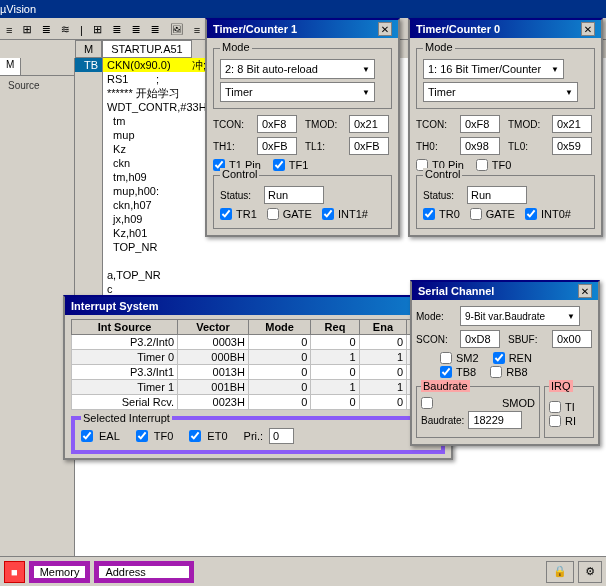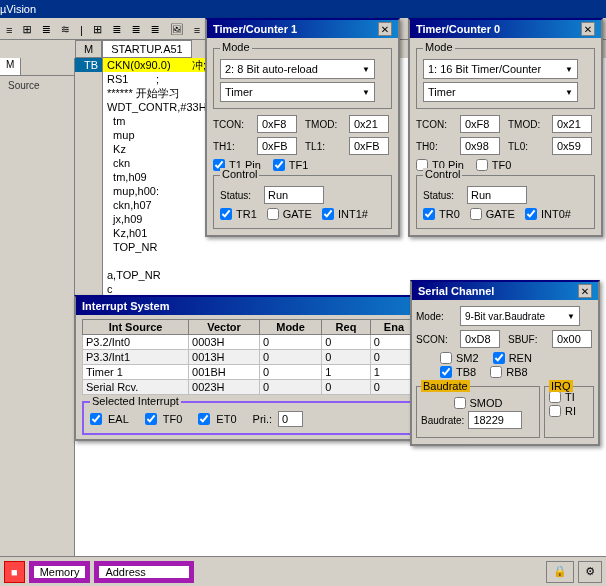--- a/index.html
+++ b/index.html
@@ -200,21 +200,21 @@
     
     .timer1-win {
       top: 18px; left: 205px;
       width: 195px;
     }
     .timer0-win {
       top: 18px; left: 408px;
       width: 195px;
     }
     .interrupt-win {
-      top: 295px; left: 74px;
+      top: 295px; left: 63px;
       width: 390px;
     }
     .serial-win {
       top: 280px; left: 410px;
       width: 190px;
     }
 
     
     .int-table {
       width: 100%;
@@ -223,44 +223,44 @@
     }
     .int-table th {
       background: #d4d0c8;
       border: 1px solid #808080;
       padding: 1px 3px;
       text-align: center;
     }
     .int-table td {
       border: 1px solid #c0c0c0;
       padding: 1px 3px;
-      text-align: left;
+      text-align: right;
       background: white;
     }
     .int-table tr:nth-child(even) td { background: #f0f0f0; }
 
     
     .sel-interrupt {
-      border: 2px solid #8b5cf6;
+      border: 4px solid #8b5cf6;
       padding: 4px;
       margin-top: 4px;
       position: relative;
     }
     .sel-label {
       position: absolute;
       top: -8px; left: 6px;
       background: #d4d0c8;
       padding: 0 2px;
     }
 
     
     .serial-body { padding: 6px 4px; }
     .baudrate-section { border: 1px solid #808080; padding: 4px; margin-top: 4px; position: relative; }
     .irq-section { border: 1px solid #808080; padding: 4px; margin-top: 4px; position: relative; }
-    .section-label { position: absolute; top: -7px; left: 4px; background: #eab308; padding: 0 2px; }
+    .section-label { position: absolute; top: -7px; left: 4px; background: #fca5a5; padding: 0 2px; }
 
     
     .left-panel {
       position: absolute;
       top: 58px; left: 0;
       width: 75px;
       bottom: 30px;
       background: #d4d0c8;
       border-right: 1px solid #808080;
     }
@@ -494,21 +494,21 @@
 
 <div class="float-window timer0-win">
   <div class="float-title">
     <span>Timer/Counter 0</span>
     <button class="float-close">✕</button>
   </div>
   <div class="float-body">
     <div class="group-box">
       <span class="group-label">Mode</span>
       <div style="margin-top:4px;">
-        <div class="dropdown" style="width:155px; margin-bottom:3px;">
+        <div class="dropdown" style="width:141px; margin-bottom:3px;">
           <span>1: 16 Bit Timer/Counter</span>
           <span class="dropdown-arrow">▼</span>
         </div>
         <div class="dropdown" style="width:155px;">
           <span>Timer</span>
           <span class="dropdown-arrow">▼</span>
         </div>
       </div>
     </div>
     <div class="field-row" style="margin-top:6px;">
@@ -567,20 +567,28 @@
       <tbody>
         <tr class="table-row">
           <td>P3.2/Int0</td>
           <td>0003H</td>
           <td>0</td>
           <td>0</td>
           <td>0</td>
           <td>0</td>
         </tr>
         <tr class="table-row">
+          <td>Timer 0</td>
+          <td>000BH</td>
+          <td>0</td>
+          <td>1</td>
+          <td>1</td>
+          <td>0</td>
+        </tr>
+        <tr class="table-row">
           <td>P3.3/Int1</td>
           <td>0013H</td>
           <td>0</td>
           <td>0</td>
           <td>0</td>
           <td>0</td>
         </tr>
         <tr class="table-row">
           <td>Timer 1</td>
           <td>001BH</td>
@@ -644,32 +652,32 @@
     <div class="checkbox-row" style="margin-top:2px;">
       <span style="min-width:20px;"></span>
       <input type="checkbox" id="tb8" checked="" style="">
       <label for="tb8">TB8</label>
       <input type="checkbox" id="rb8" style="margin-left: 10px;">
       <label for="rb8">RB8</label>
     </div>
     <div style="display:flex; gap:4px; margin-top:4px;">
       <div class="baudrate-section" style="flex:1;">
         <span class="section-label">Baudrate</span>
-        <div class="checkbox-row" style="margin-top:6px; justify-content:center;">
+        <div class="checkbox-row" style="margin-top:6px; justify-content:space-between;">
           <input type="checkbox" id="smod" style="">
           <label for="smod">SMOD</label>
         </div>
         <div class="field-row" style="margin-top:2px;">
           <span style="font-size:10px;">Baudrate:</span>
           <div class="field-value" style="width:54px;">18229</div>
         </div>
       </div>
       <div class="irq-section" style="min-width:50px;">
         <span class="section-label">IRQ</span>
-        <div class="checkbox-row" style="margin-top:0;">
+        <div class="checkbox-row" style="margin-top:10px;">
           <input type="checkbox" id="ti" style="">
           <label for="ti">TI</label>
         </div>
         <div class="checkbox-row">
           <input type="checkbox" id="ri" style="">
           <label for="ri">RI</label>
         </div>
       </div>
     </div>
   </div>

